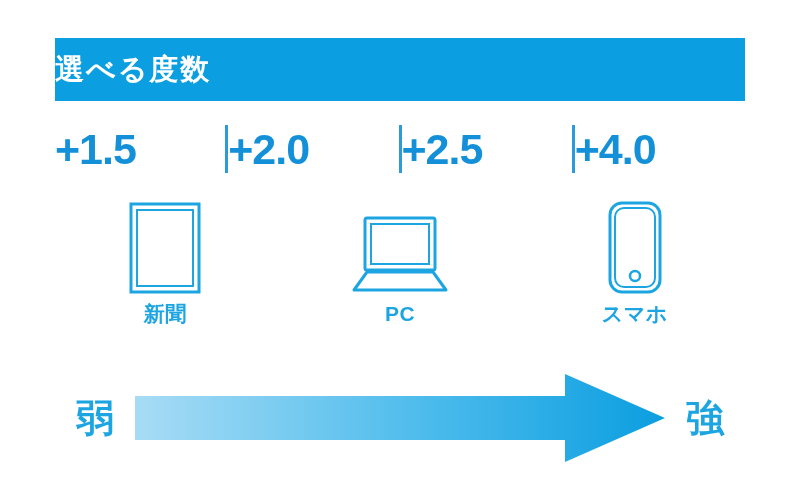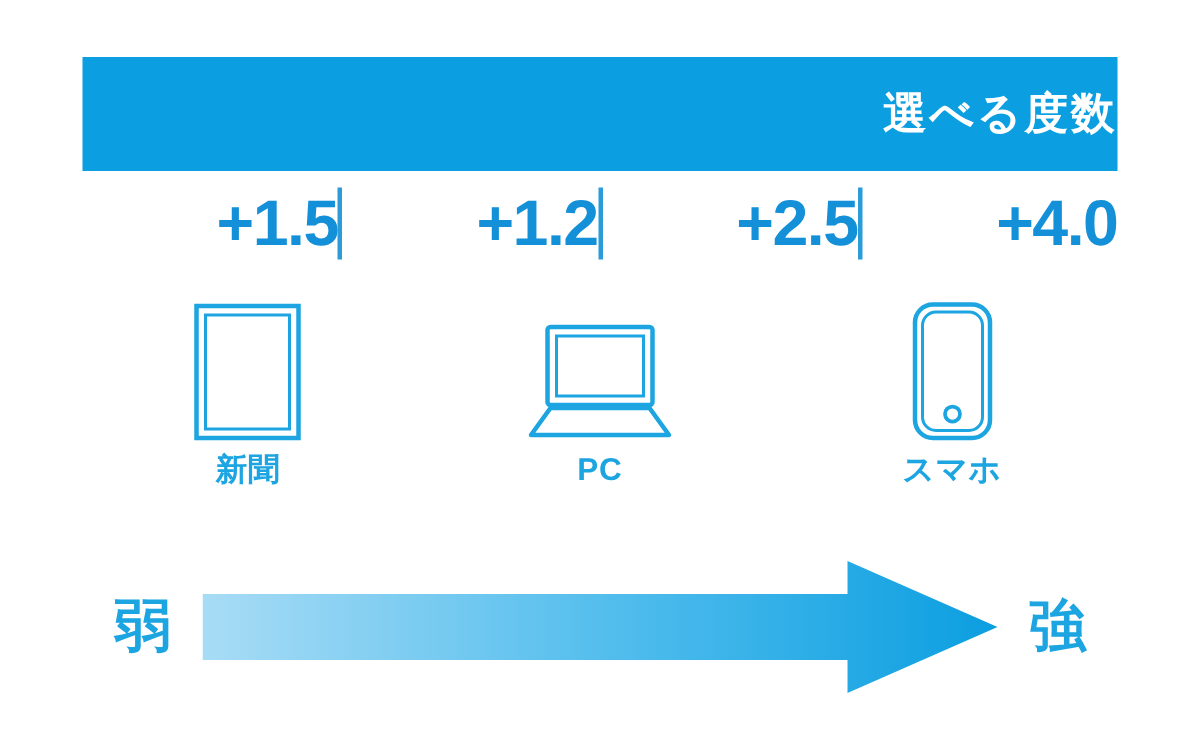--- a/index.html
+++ b/index.html
@@ -22,25 +22,25 @@
     height: 500px;
     background: #ffffff;
   }
 
   
   .banner {
     position: absolute;
     left: 55px;
     top: 38px;
     width: 690px;
-    height: 76px;
+    height: 63px;
     background: #0b9ee0;
     display: flex;
     align-items: center;
-    justify-content: flex-end;
+    justify-content: flex-start;
   }
   .banner-title {
     color: #ffffff;
     font-size: 29px;
     font-weight: bold;
     letter-spacing: 2px;
     line-height: 1;
     white-space: nowrap;
   }
 
@@ -52,21 +52,21 @@
     width: 690px;
     height: 62px;
     display: flex;
     align-items: center;
     justify-content: space-between;
   }
   .diopter-cell {
     flex: 1 1 0;
     display: flex;
     align-items: center;
-    justify-content: flex-end;
+    justify-content: flex-start;
   }
   .diopter-value {
     color: #1490d8;
     font-size: 43px;
     font-weight: bold;
     letter-spacing: -1px;
     line-height: 1;
     white-space: nowrap;
   }
   .diopter-sep {
@@ -145,21 +145,21 @@
   <div class="banner">
     <div class="banner-title">選べる度数</div>
   </div>
 
   <div class="diopter-row">
     <div class="diopter-cell">
       <span class="diopter-value">+1.5</span>
     </div>
     <div class="diopter-sep"></div>
     <div class="diopter-cell">
-      <span class="diopter-value">+1.2</span>
+      <span class="diopter-value">+2.0</span>
     </div>
     <div class="diopter-sep"></div>
     <div class="diopter-cell">
       <span class="diopter-value">+2.5</span>
     </div>
     <div class="diopter-sep"></div>
     <div class="diopter-cell">
       <span class="diopter-value">+4.0</span>
     </div>
   </div>

